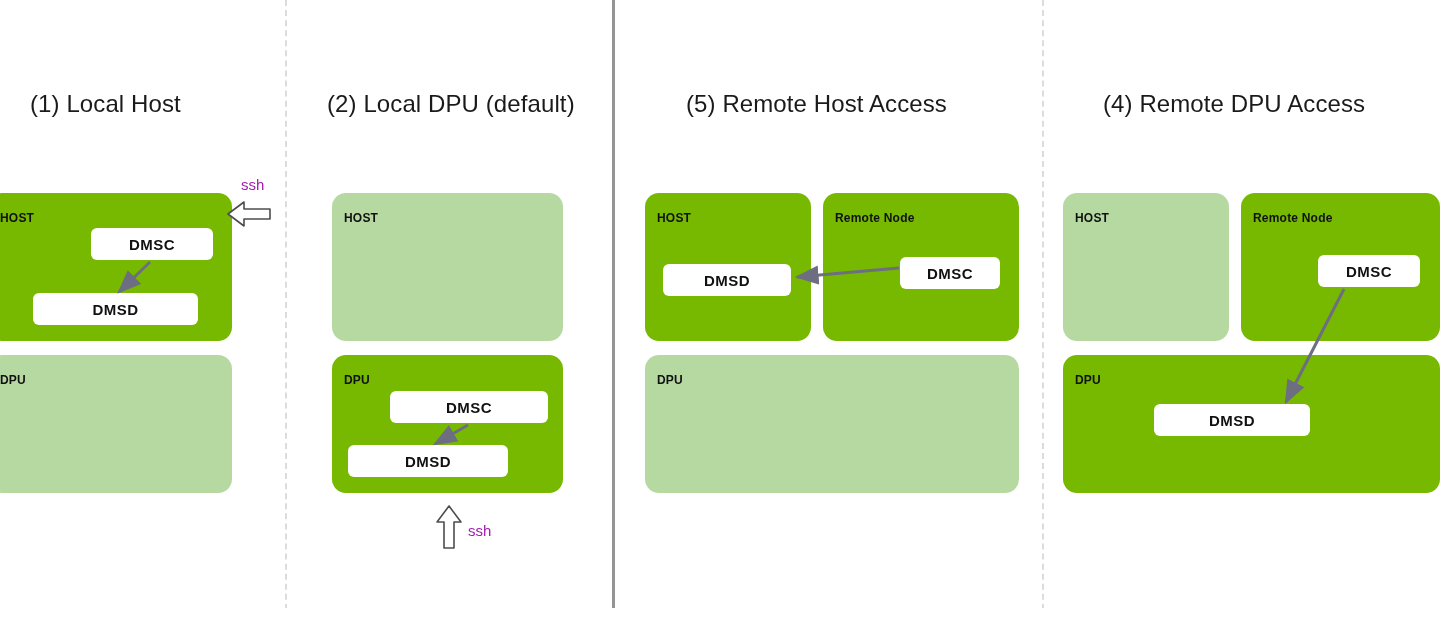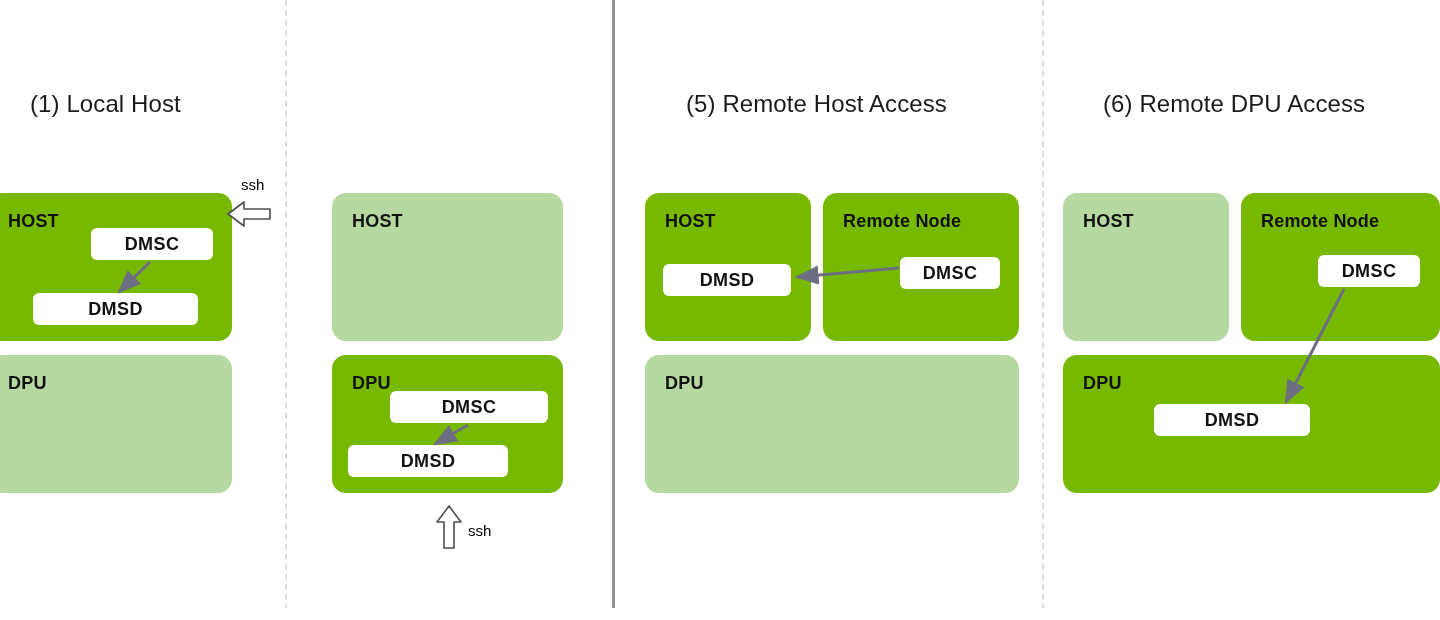--- a/index.html
+++ b/index.html
@@ -49,38 +49,38 @@
   .zone {
     position: absolute;
     border-radius: 14px;
     box-sizing: border-box;
   }
   .zone.active   { background: #76b900; }
   .zone.inactive { background: #b6d9a2; }
 
   .zone-label {
     position: absolute;
-    left: 20px;
+    left: 12px;
     top: 18px;
-    font-size: 18px;
+    font-size: 12px;
     font-weight: bold;
     color: #111111;
     white-space: nowrap;
     letter-spacing: 0.2px;
   }
 
   
   .proc {
     position: absolute;
     background: #ffffff;
     border-radius: 6px;
     display: flex;
     align-items: center;
     justify-content: center;
-    font-size: 18px;
+    font-size: 15px;
     font-weight: bold;
     color: #111111;
     letter-spacing: 0.4px;
     box-sizing: border-box;
   }
 
   
   .arrow-layer {
     position: absolute;
     left: 0;
@@ -90,21 +90,21 @@
     pointer-events: none;
   }
 
   
   .ssh-arrow {
     position: absolute;
   }
   .ssh-label {
     position: absolute;
     font-size: 15px;
-    color: #000000;
+    color: #a21caf;
     white-space: nowrap;
   }
 </style>
 </head>
 <body>
 
 <div id="canvas">
 
   <div class="divider-dashed" style="left:285px;"></div>
   <div class="divider-solid" style="left:612px;"></div>
@@ -120,20 +120,21 @@
 
   <div class="zone inactive" style="left:-12px; top:355px; width:244px; height:138px;">
     <div class="zone-label">DPU</div>
   </div>
 
   <div class="ssh-label" style="left:241px; top:176px;">ssh</div>
   <svg class="ssh-arrow" style="left:226px; top:198px;" width="46" height="32" viewBox="0 0 46 32">
     <path d="M2 16 L18 4 L18 11 L44 11 L44 21 L18 21 L18 28 Z" fill="#ffffff" stroke="#4d4d4d" stroke-width="1.6" stroke-linejoin="round"></path>
   </svg>
 
+  <div class="panel-title" style="left:327px; top:90px;">(2) Local DPU (default)</div>
 
   <div class="zone inactive" style="left:332px; top:193px; width:231px; height:148px;">
     <div class="zone-label">HOST</div>
   </div>
 
   <div class="zone active" style="left:332px; top:355px; width:231px; height:138px;">
     <div class="zone-label">DPU</div>
   </div>
   <div class="proc" style="left:390px; top:391px; width:158px; height:32px;">DMSC</div>
   <div class="proc" style="left:348px; top:445px; width:160px; height:32px;">DMSD</div>
@@ -152,21 +153,21 @@
 
   <div class="zone active" style="left:823px; top:193px; width:196px; height:148px;">
     <div class="zone-label">Remote Node</div>
   </div>
   <div class="proc" style="left:900px; top:257px; width:100px; height:32px;">DMSC</div>
 
   <div class="zone inactive" style="left:645px; top:355px; width:374px; height:138px;">
     <div class="zone-label">DPU</div>
   </div>
 
-  <div class="panel-title" style="left:1103px; top:90px;">(6) Remote DPU Access</div>
+  <div class="panel-title" style="left:1103px; top:90px;">(4) Remote DPU Access</div>
 
   <div class="zone inactive" style="left:1063px; top:193px; width:166px; height:148px;">
     <div class="zone-label">HOST</div>
   </div>
 
   <div class="zone active" style="left:1241px; top:193px; width:199px; height:148px;">
     <div class="zone-label">Remote Node</div>
   </div>
   <div class="proc" style="left:1318px; top:255px; width:102px; height:32px;">DMSC</div>
 

